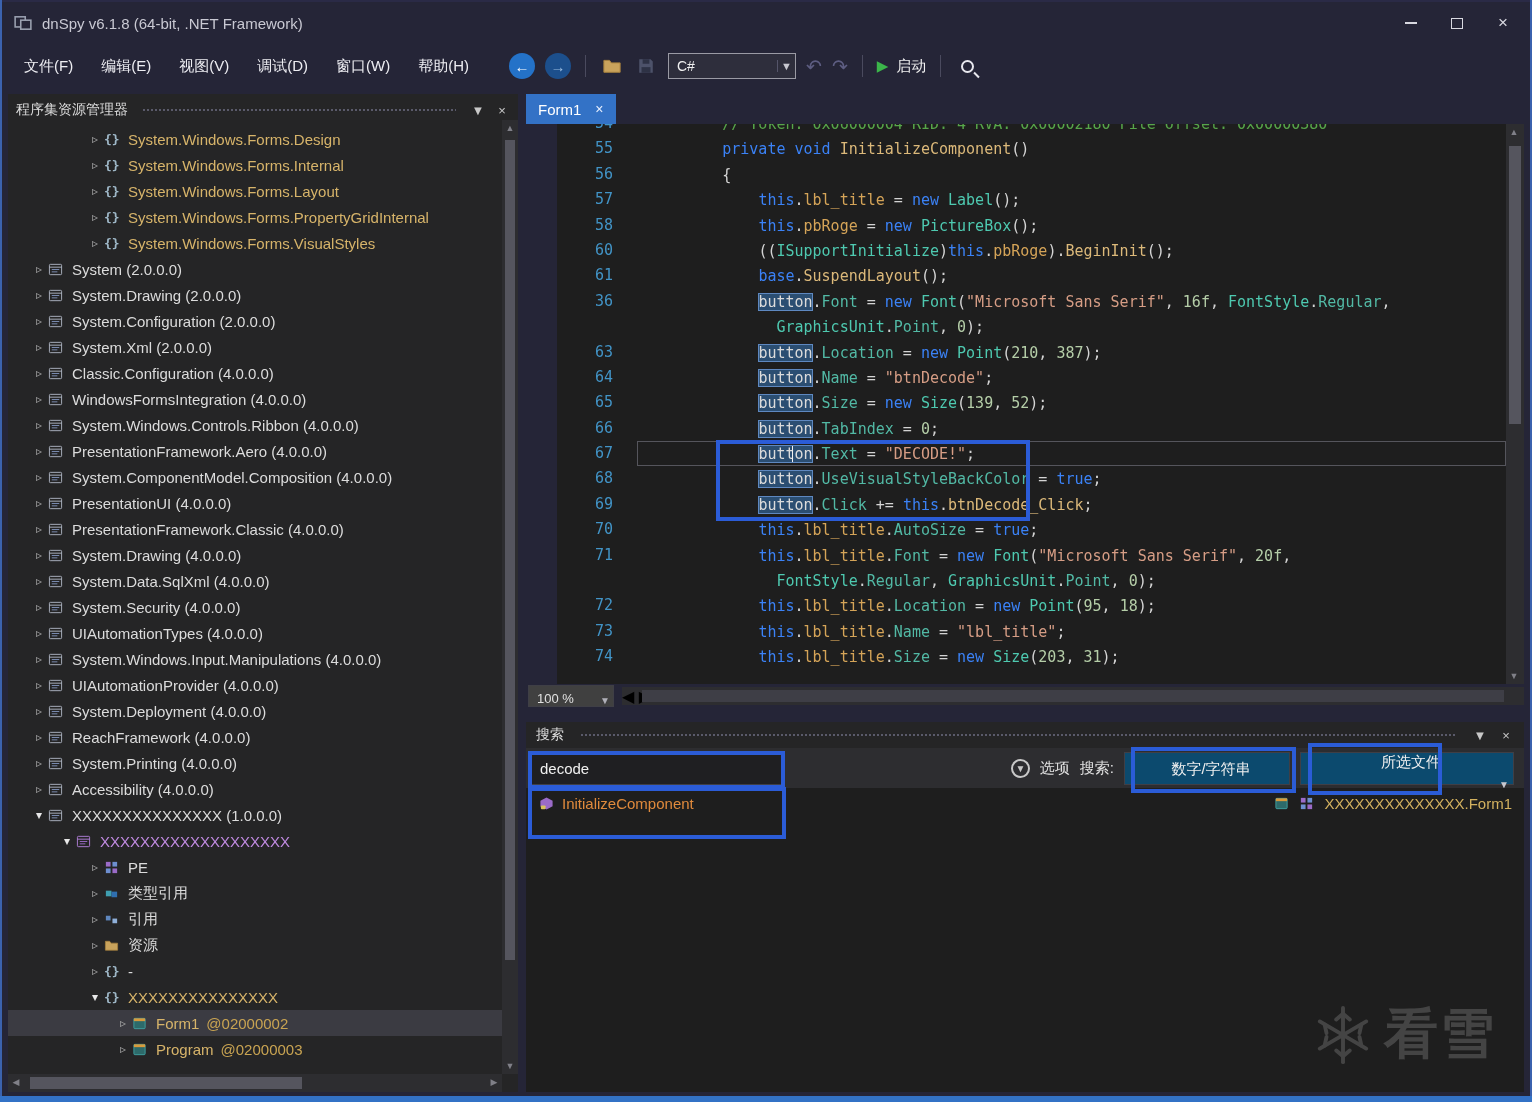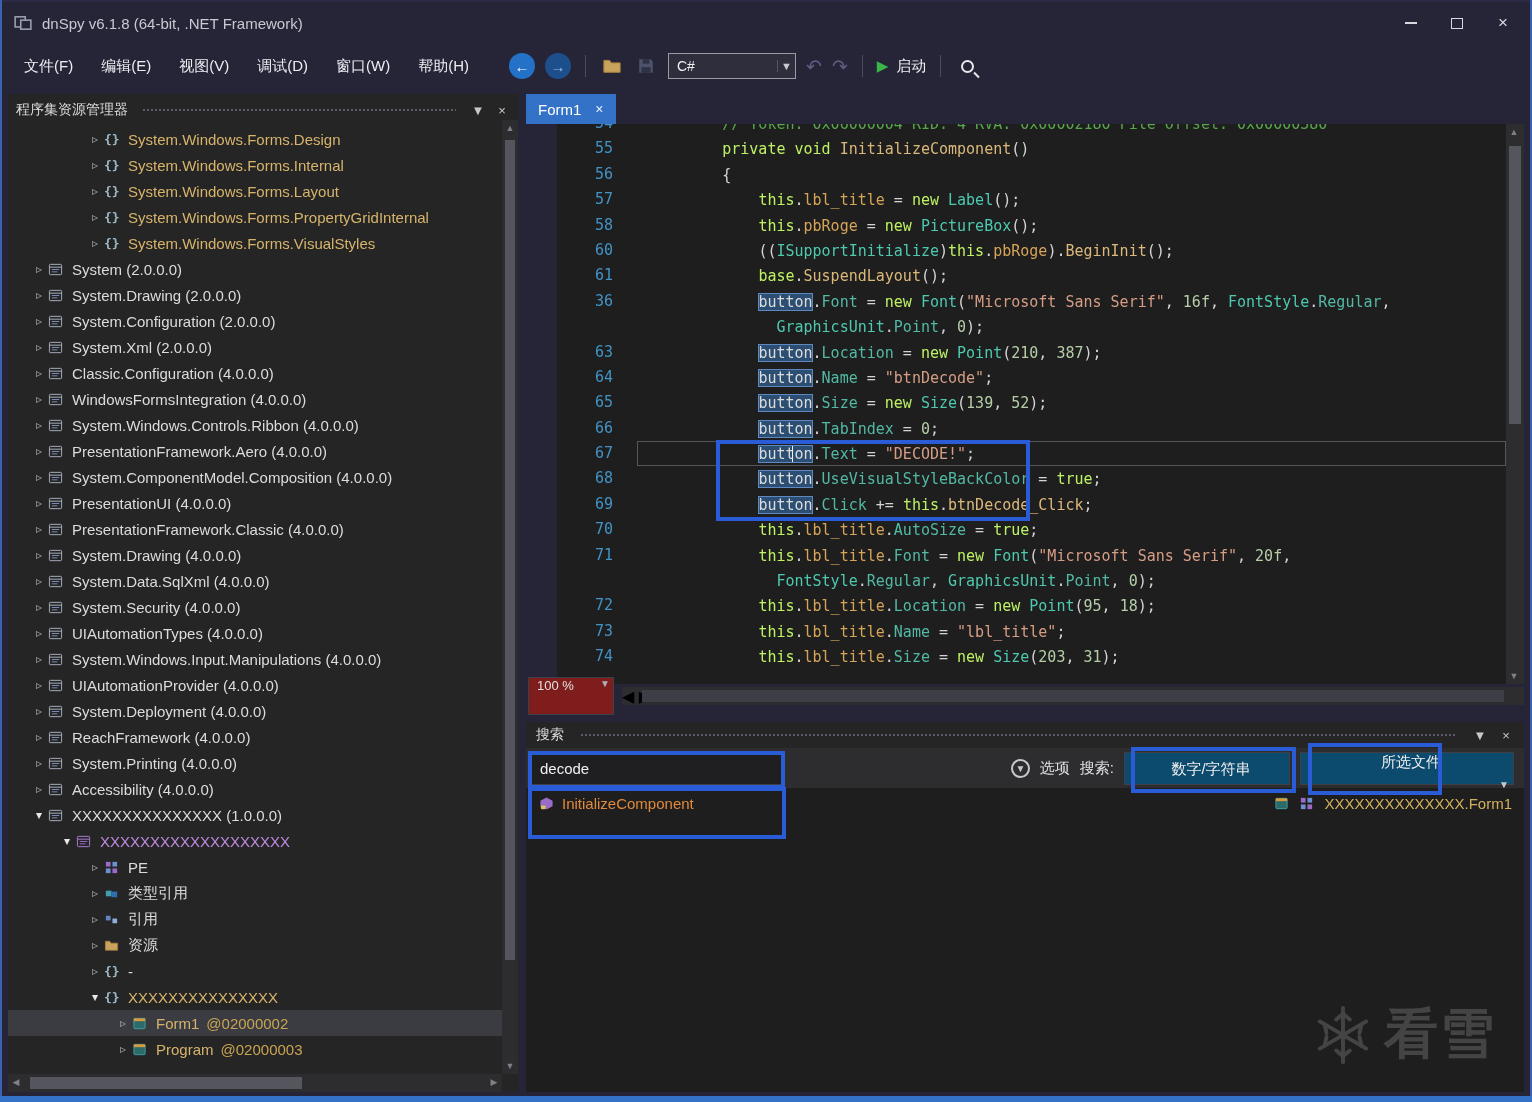--- a/index.html
+++ b/index.html
@@ -74,31 +74,31 @@
   .tab{background:#3372C6;color:#FFFFFF;display:flex;align-items:center;padding:0 12px;font-size:15px;gap:14px;}
   .tab-close{font-size:14px;color:#E8F0FF;}
 
   
   #editor{position:absolute;left:526px;top:124px;right:8px;height:560px;background:#1E1E1E;overflow:hidden;margin-left:31px;}
   #code-lines{position:absolute;left:0;top:-13px;right:18px;font-family:"DejaVu Sans Mono",monospace;font-size:15px;}
   .code-line{display:flex;height:25.4px;line-height:25.4px;}
   .ln{width:80px;text-align:right;padding-right:24px;color:#4294C7;flex:none;}
   .code-wrap{flex:1;white-space:pre;border:1px solid transparent;padding-left:12px;color:#D4D4D4;}
   .code-line.cur .code-wrap{border-color:#55555C;}
-  .tok-k{color:#bef264}.tok-t{color:#4EC9B0}.tok-m{color:#DCB97A}.tok-f{color:#D5A458}
+  .tok-k{color:#3b82f6}.tok-t{color:#4EC9B0}.tok-m{color:#DCB97A}.tok-f{color:#D5A458}
   .tok-p{color:#52B9A5}.tok-s{color:#D69D85}.tok-n{color:#B5CEA8}.tok-c{color:#57A64A}.tok-pl{color:#D4D4D4}
   .tok-g{background:#4E7A2A;color:#F2F2F2;box-shadow:inset 0 0 0 1px #77A546;}
   .tok-b,.tok-bc{background:#2B4E72;color:#DBDBDB;box-shadow:inset 0 0 0 1px #5E88C0;position:relative;}
   .tok-bc::after{content:"";position:absolute;left:62%;top:1px;bottom:1px;width:1px;background:#F0F0F0;}
   #ed-vsb{right:0;top:0;bottom:0;width:18px;}
   #ed-vsb .thumb{left:3px;right:3px;top:22px;height:278px;}
 
   
   #ed-status{position:absolute;left:526px;top:684px;right:8px;height:24px;display:flex;align-items:center;background:#252537;}
-  #zoom{width:86px;height:38px;background:#7f1d1d;border:1px solid #3F3F46;color:#E0E0E0;font-size:13px;display:flex;align-items:flex-start;margin-left:2px;}
+  #zoom{width:86px;height:22px;background:#404040;border:1px solid #3F3F46;color:#E0E0E0;font-size:13px;display:flex;align-items:flex-end;margin-left:2px;}
   #zoom .zval{flex:1;padding-left:8px;}
   #zoom .zarrow{width:16px;text-align:center;color:#B0B0B8;font-size:10px;}
   #ed-hsb{position:relative;flex:1;height:18px;margin-left:8px;background:#2D2D30;}
   #ed-hsb .thumb{top:3px;bottom:3px;left:20px;right:20px;background:#3E3E46;}
 
   
   #search-panel{position:absolute;left:526px;top:722px;right:8px;bottom:10px;background:#1E1E1E;}
   #search-header{height:26px;background:#252526;display:flex;align-items:center;padding:0 10px;color:#DCDCDC;font-size:14px;gap:10px;}
   #search-toolbar{height:40px;background:#2D2D30;display:flex;align-items:center;padding:0 4px;}
   #search-input{width:253px;height:33px;background:#1F1F22;border:1px solid #3F3F46;color:#F0F0F0;font-size:15px;padding:0 9px;outline:none;font-family:"Liberation Sans","DejaVu Sans",sans-serif;}

